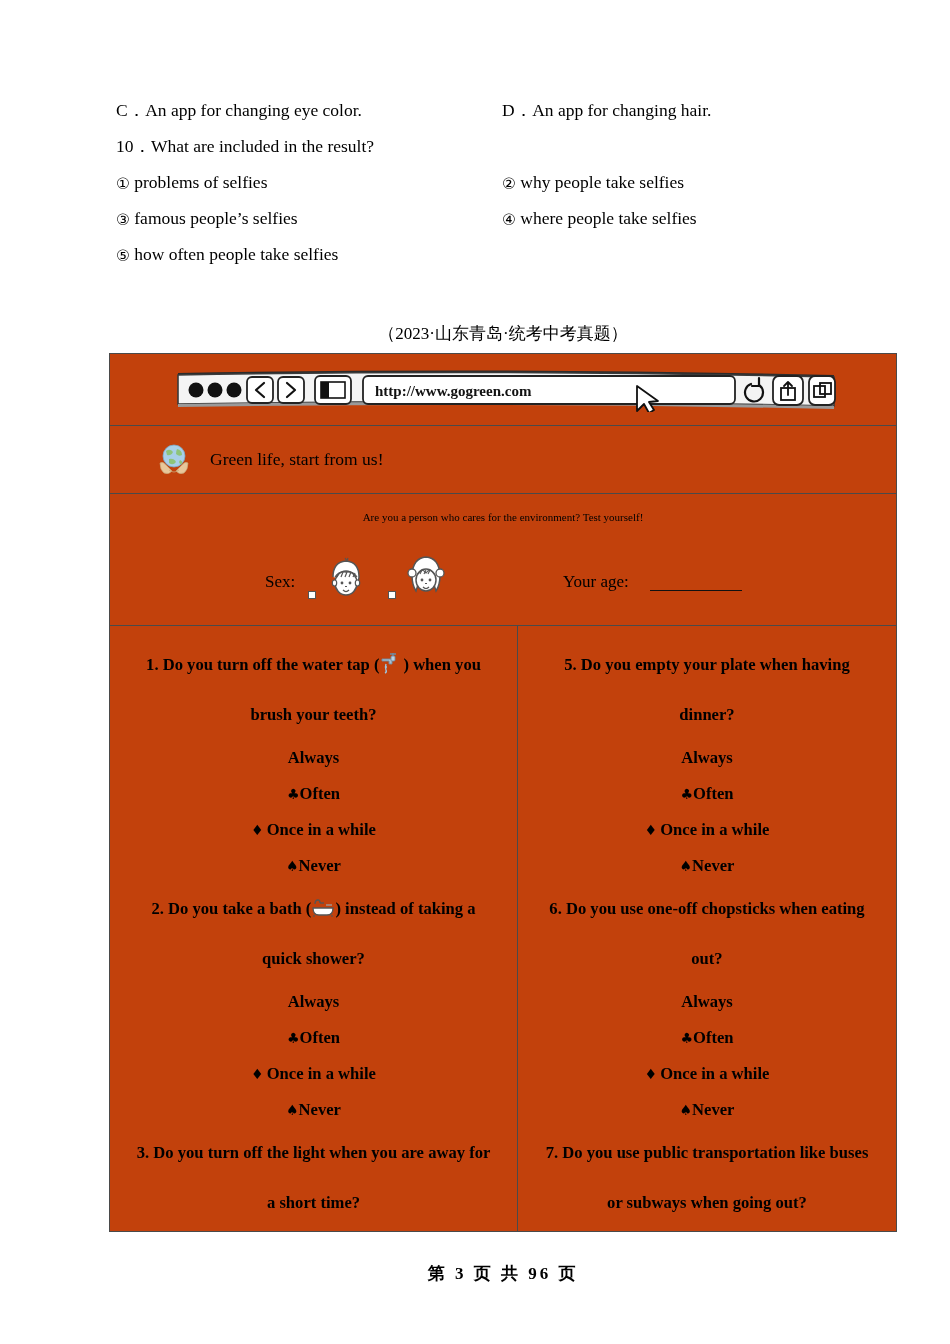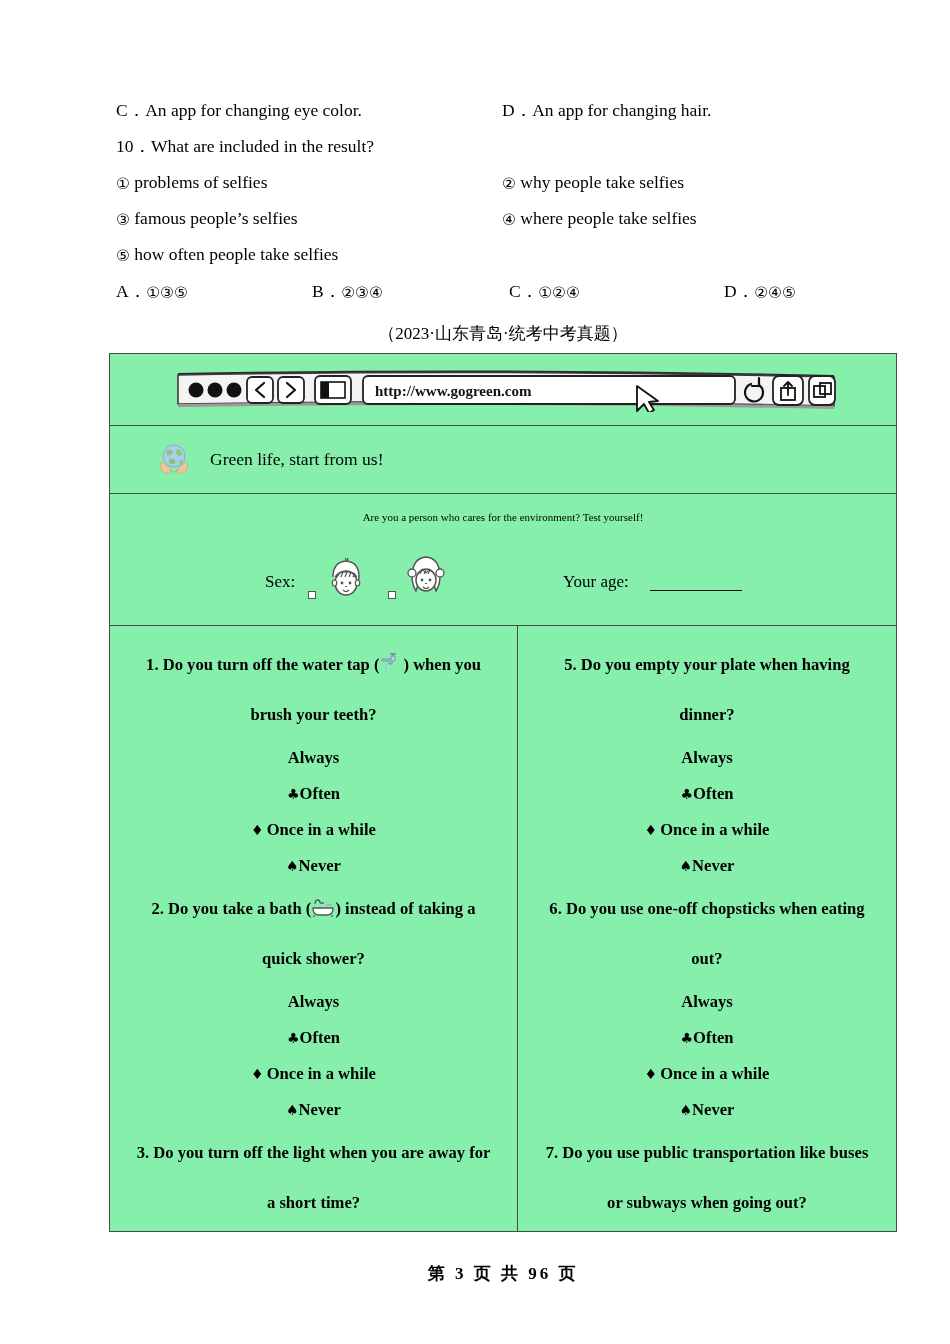--- a/index.html
+++ b/index.html
@@ -76,21 +76,21 @@
   }
 
   
   .doc-table {
     position: absolute;
     left: 81px;
     top: 353px;
     width: 788px;
     border: 1.4px solid #4a4a4a;
     box-sizing: border-box;
-    background: #86efac;
+    background: #c2410c;
   }
   .trow {
     border-bottom: 1.4px solid #4a4a4a;
     box-sizing: border-box;
     position: relative;
   }
   .trow:last-child { border-bottom: none; font-weight: bold; }
 
   
   .row-browser { height: 72px; }
@@ -261,34 +261,20 @@
       </span>
     </div>
 
     <div class="mcq-row">
       <span class="col-a">
         <span class="circnum">⑤</span>
         <span>how often people take selfies</span>
       </span>
     </div>
 
-    <div class="ans-row">
-      <span class="a1">
-        <span class="opt-letter">A．</span><span class="circnum">①③⑤</span>
-      </span>
-      <span class="a2">
-        <span class="opt-letter">B．</span><span class="circnum">②③④</span>
-      </span>
-      <span class="a3">
-        <span class="opt-letter">C．</span><span class="circnum">①②④</span>
-      </span>
-      <span class="a4">
-        <span class="opt-letter">D．</span><span class="circnum">②④⑤</span>
-      </span>
-    </div>
   </div>
 
   <div class="source-line">（2023·山东青岛·统考中考真题）</div>
 
   <div class="doc-table">
 
     <div class="trow row-browser">
       <div class="browser-sketch">
         <svg width="662" height="48" viewBox="0 0 662 48">
 

